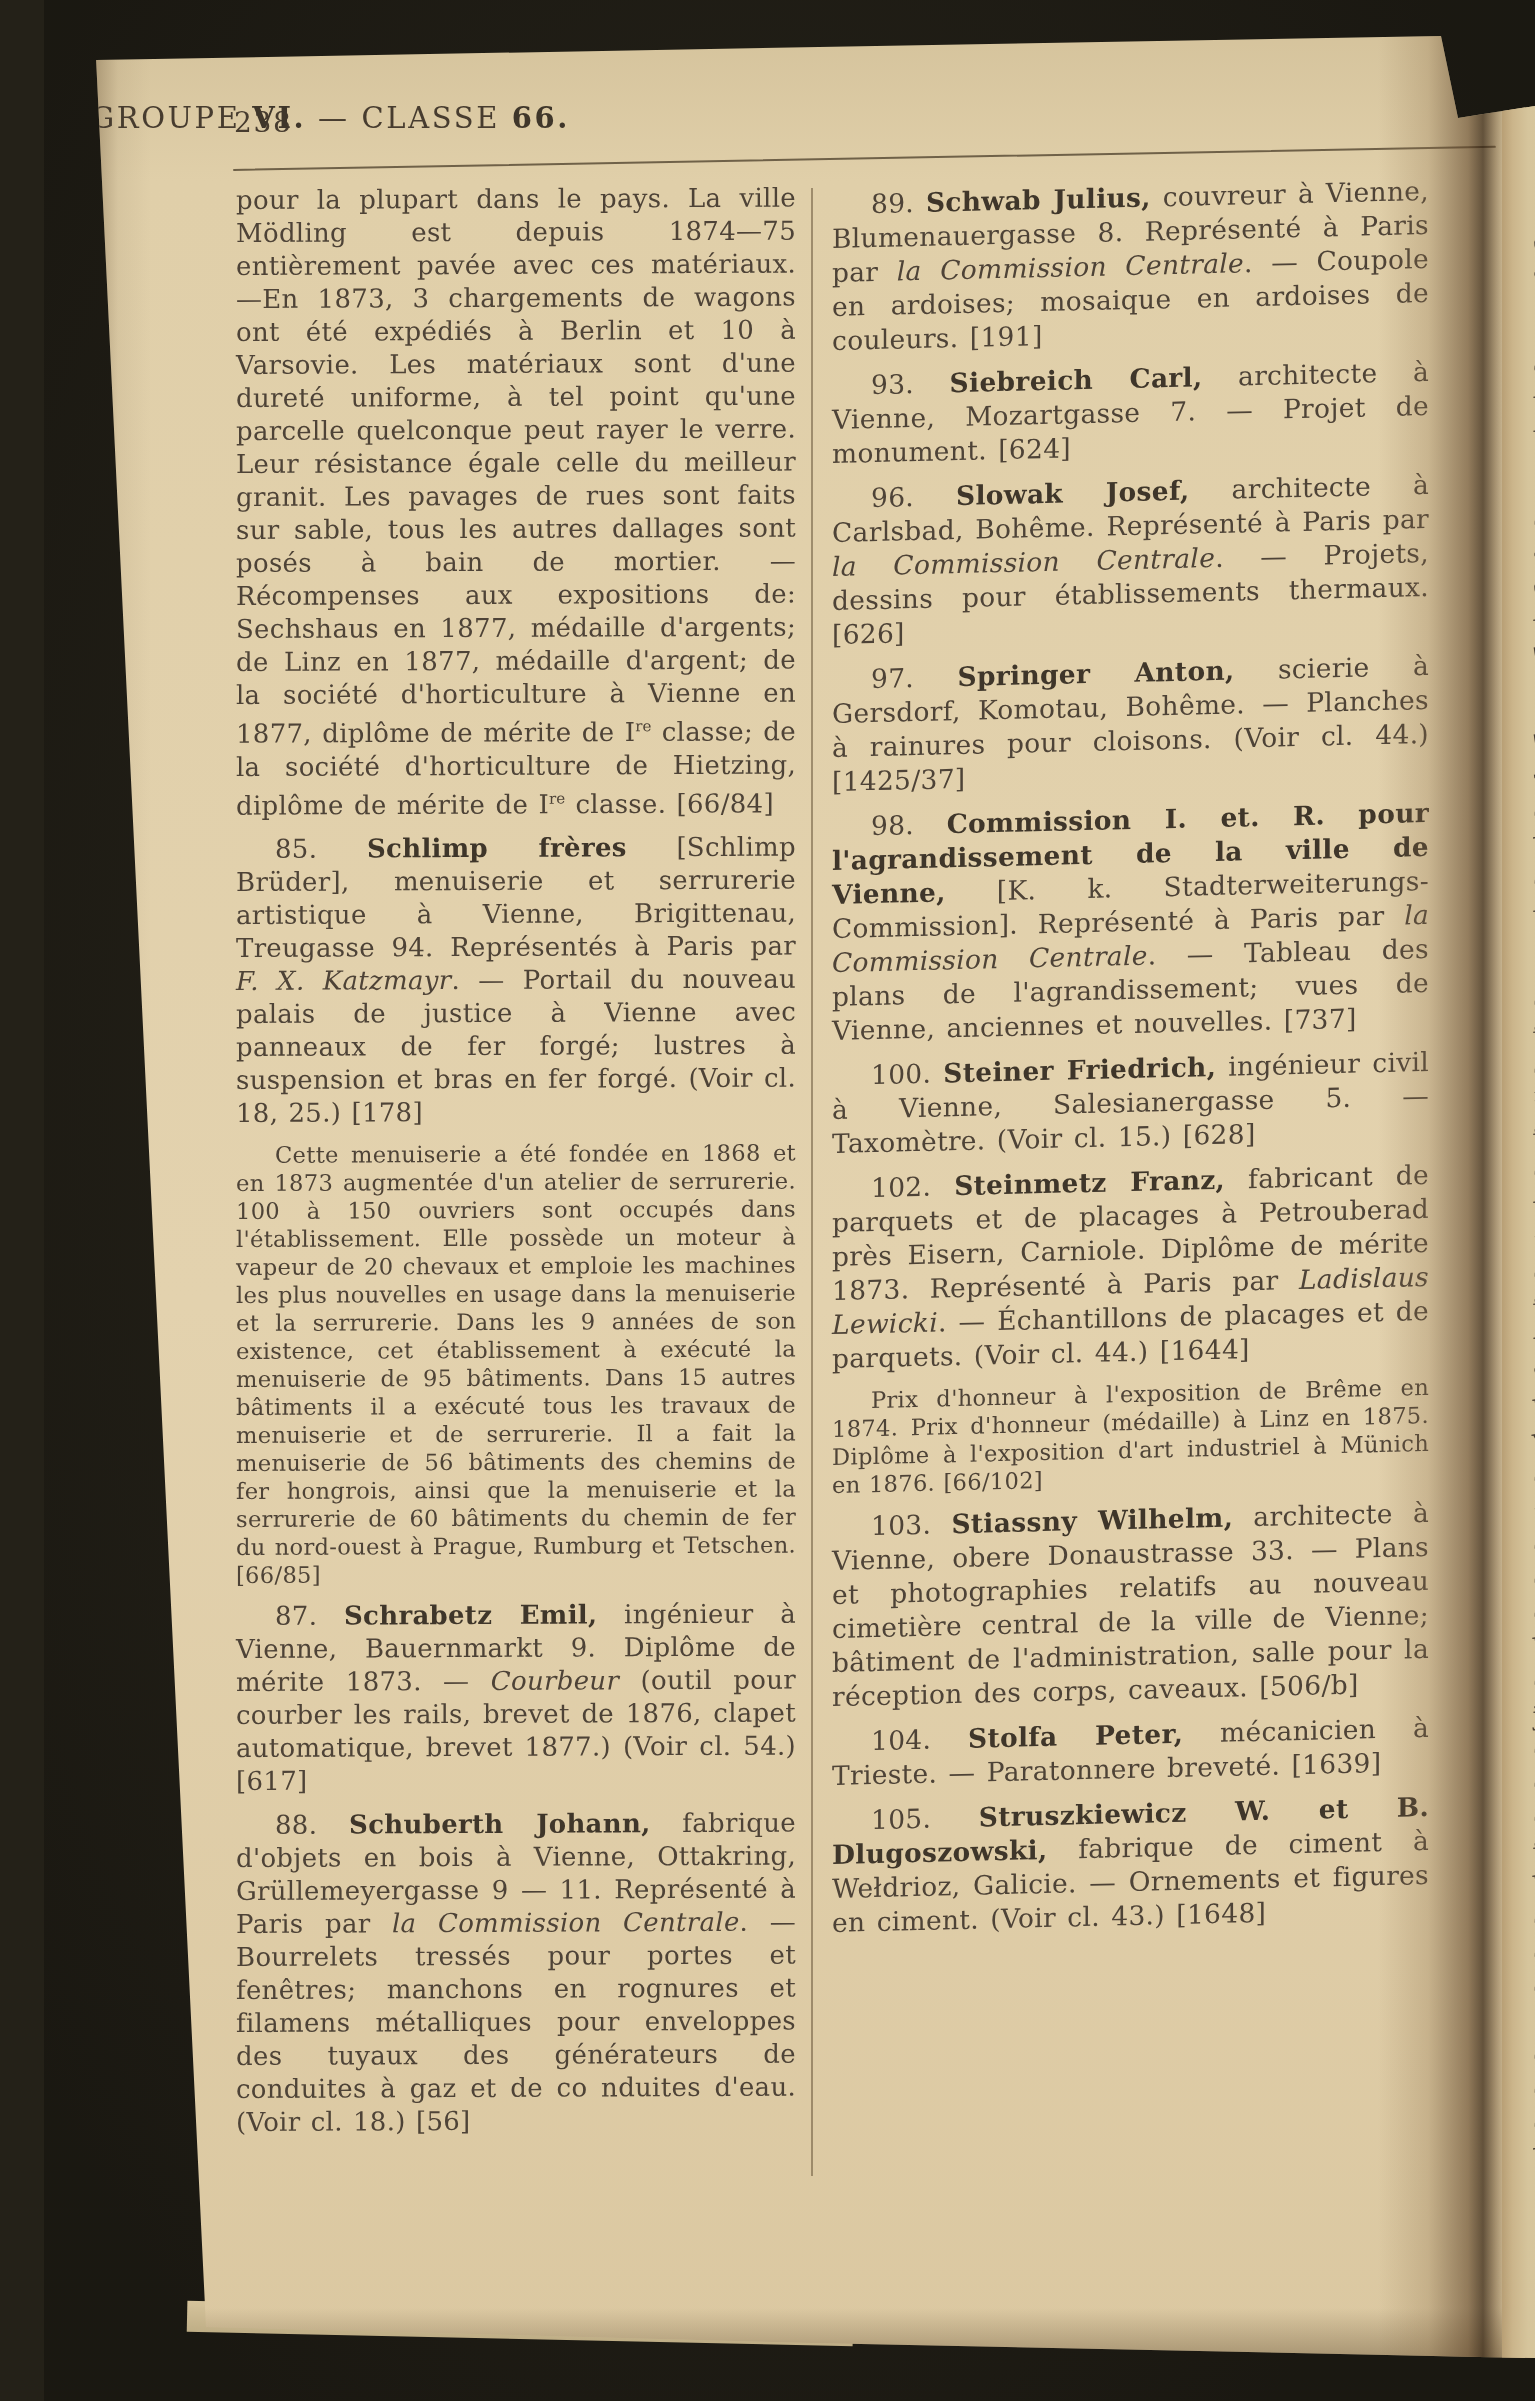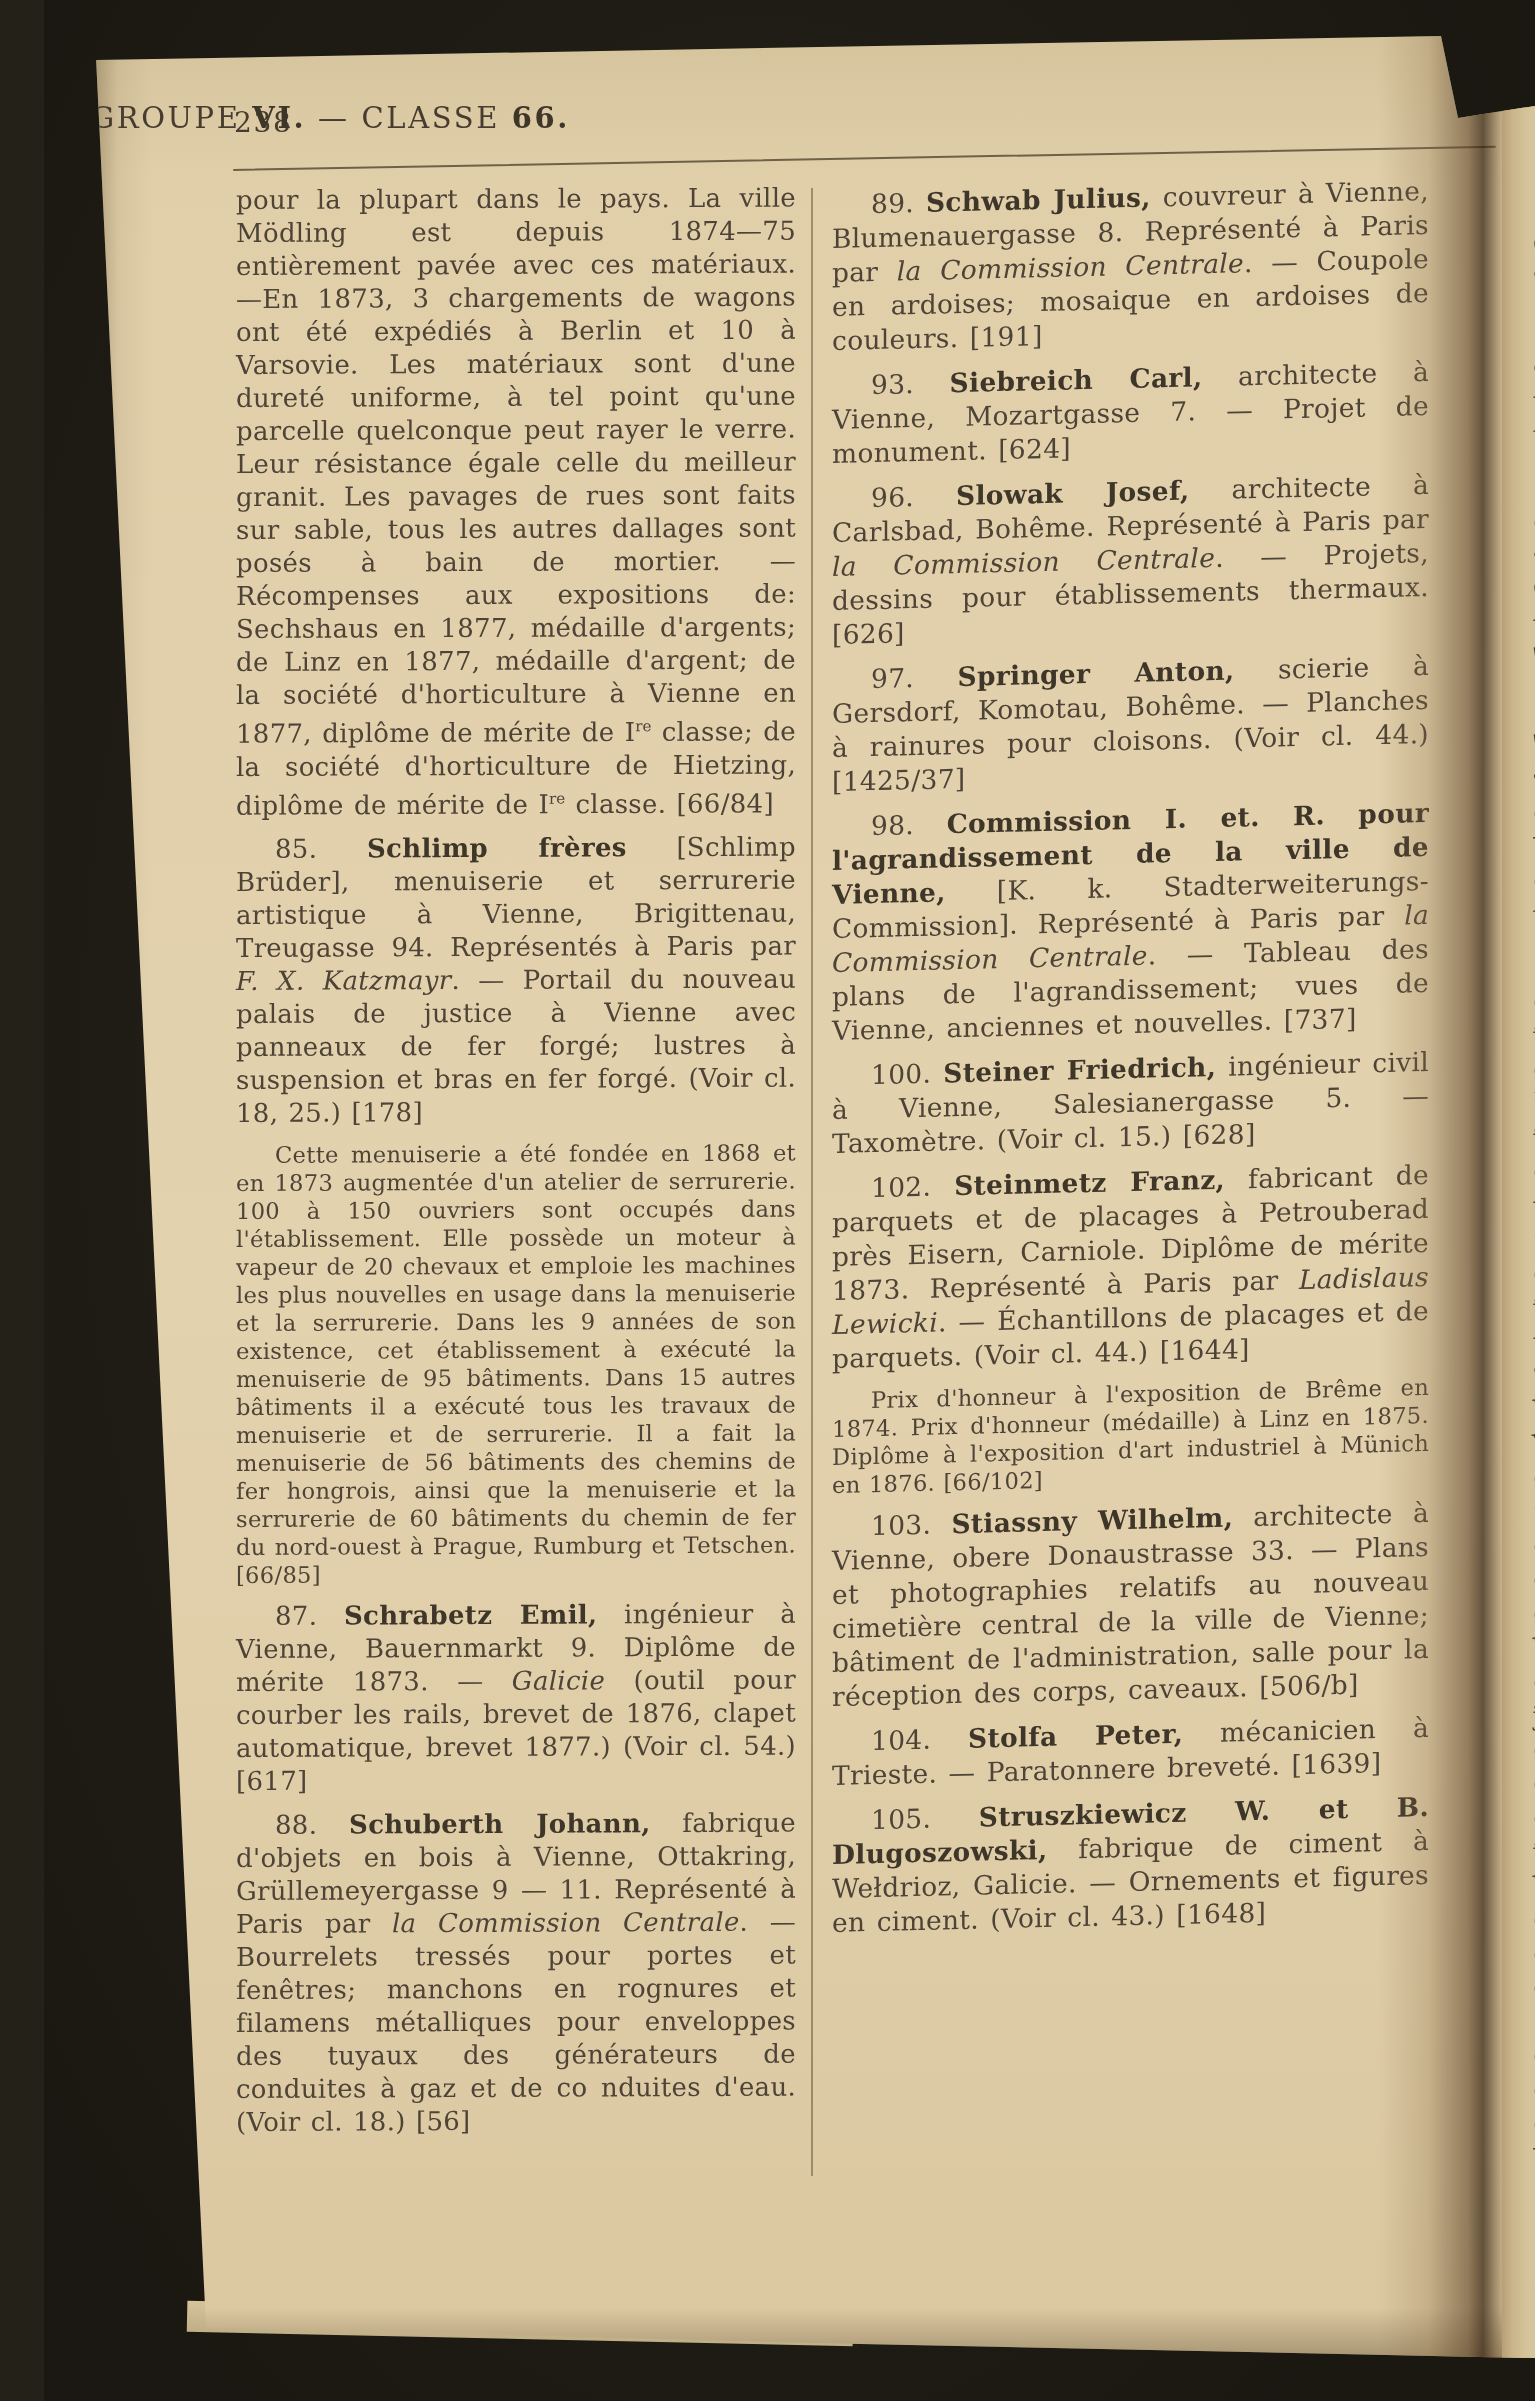--- a/index.html
+++ b/index.html
@@ -113,21 +113,21 @@
       <div class="top-line"></div>
       <div class="header">
         <span class="pagenum">238</span>
         <span class="title"><span>GROUPE </span><span class="b">VI.</span><span> — CLASSE </span><span class="b">66.</span></span>
       </div>
       <div class="header-rule"></div>
       <div class="col col-left">
           <p class="para body"><span>pour la plupart dans le pays. La ville Mödling est depuis 1874—75 entièrement pavée avec ces matériaux.—En 1873, 3 chargements de wagons ont été expédiés à Berlin et 10 à Varsovie. Les matériaux sont d'une dureté uniforme, à tel point qu'une parcelle quelconque peut rayer le verre. Leur résistance égale celle du meilleur granit. Les pavages de rues sont faits sur sable, tous les autres dallages sont posés à bain de mortier. — Récompenses aux expositions de: Sechshaus en 1877, médaille d'argents; de Linz en 1877, médaille d'argent; de la société d'horticulture à Vienne en 1877, diplôme de mérite de I</span><span class="sup">re</span><span> classe; de la société d'horticulture de Hietzing, diplôme de mérite de I</span><span class="sup">re</span><span> classe. [66/84]</span></p>
           <p class="para body indent"><span>85. </span><span class="b">Schlimp frères</span><span> [Schlimp Brüder], menuiserie et serrurerie artistique à Vienne, Brigittenau, Treugasse 94. Représentés à Paris par </span><span class="i">F. X. Katzmayr</span><span>. — Portail du nouveau palais de justice à Vienne avec panneaux de fer forgé; lustres à suspension et bras en fer forgé. (Voir cl. 18, 25.) [178]</span></p>
           <p class="para small indent"><span>Cette menuiserie a été fondée en 1868 et en 1873 augmentée d'un atelier de serrurerie. 100 à 150 ouvriers sont occupés dans l'établissement. Elle possède un moteur à vapeur de 20 chevaux et emploie les machines les plus nouvelles en usage dans la menuiserie et la serrurerie. Dans les 9 années de son existence, cet établissement à exécuté la menuiserie de 95 bâtiments. Dans 15 autres bâtiments il a exécuté tous les travaux de menuiserie et de serrurerie. Il a fait la menuiserie de 56 bâtiments des chemins de fer hongrois, ainsi que la menuiserie et la serrurerie de 60 bâtiments du chemin de fer du nord-ouest à Prague, Rumburg et Tetschen. [66/85]</span></p>
-          <p class="para body indent"><span>87. </span><span class="b">Schrabetz Emil,</span><span> ingénieur à Vienne, Bauernmarkt 9. Diplôme de mérite 1873. — </span><span class="i">Galicie</span><span> (outil pour courber les rails, brevet de 1876, clapet automatique, brevet 1877.) (Voir cl. 54.) [617]</span></p>
+          <p class="para body indent"><span>87. </span><span class="b">Schrabetz Emil,</span><span> ingénieur à Vienne, Bauernmarkt 9. Diplôme de mérite 1873. — </span><span class="i">Courbeur</span><span> (outil pour courber les rails, brevet de 1876, clapet automatique, brevet 1877.) (Voir cl. 54.) [617]</span></p>
           <p class="para body indent"><span>88. </span><span class="b">Schuberth Johann,</span><span> fabrique d'objets en bois à Vienne, Ottakring, Grüllemeyergasse 9 — 11. Représenté à Paris par </span><span class="i">la Commission Centrale</span><span>. — Bourrelets tressés pour portes et fenêtres; manchons en rognures et filamens métalliques pour enveloppes des tuyaux des générateurs de conduites à gaz et de co nduites d'eau. (Voir cl. 18.) [56]</span></p>
         </div>
       <div class="divider"></div>
       <div class="col col-right">
           <p class="para body indent"><span>89. </span><span class="b">Schwab Julius,</span><span> couvreur à Vienne, Blumenauergasse 8. Représenté à Paris par </span><span class="i">la Commission Centrale</span><span>. — Coupole en ardoises; mosaique en ardoises de couleurs. [191]</span></p>
           <p class="para body indent"><span>93. </span><span class="b">Siebreich Carl,</span><span> architecte à Vienne, Mozartgasse 7. — Projet de monument. [624]</span></p>
           <p class="para body indent"><span>96. </span><span class="b">Slowak Josef,</span><span> architecte à Carlsbad, Bohême. Représenté à Paris par </span><span class="i">la Commission Centrale</span><span>. — Projets, dessins pour établissements thermaux. [626]</span></p>
           <p class="para body indent"><span>97. </span><span class="b">Springer Anton,</span><span> scierie à Gersdorf, Komotau, Bohême. — Planches à rainures pour cloisons. (Voir cl. 44.) [1425/37]</span></p>
           <p class="para body indent"><span>98. </span><span class="b">Commission I. et. R. pour l'agrandissement de la ville de Vienne,</span><span> [K. k. Stadterweiterungs-Commission]. Représenté à Paris par </span><span class="i">la Commission Centrale</span><span>. — Tableau des plans de l'agrandissement; vues de Vienne, anciennes et nouvelles. [737]</span></p>
           <p class="para body indent"><span>100. </span><span class="b">Steiner Friedrich,</span><span> ingénieur civil à Vienne, Salesianergasse 5. — Taxomètre. (Voir cl. 15.) [628]</span></p>

